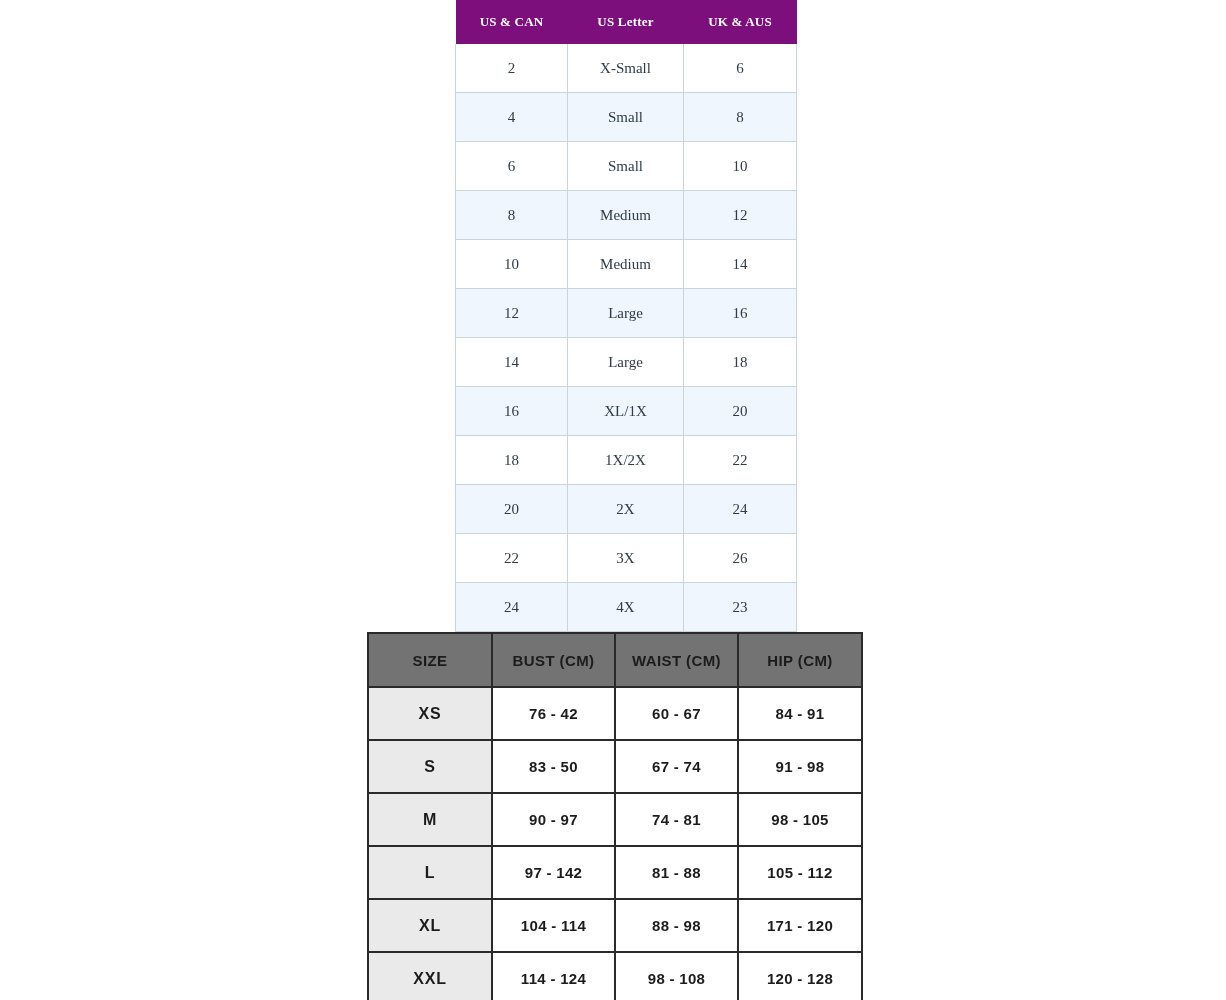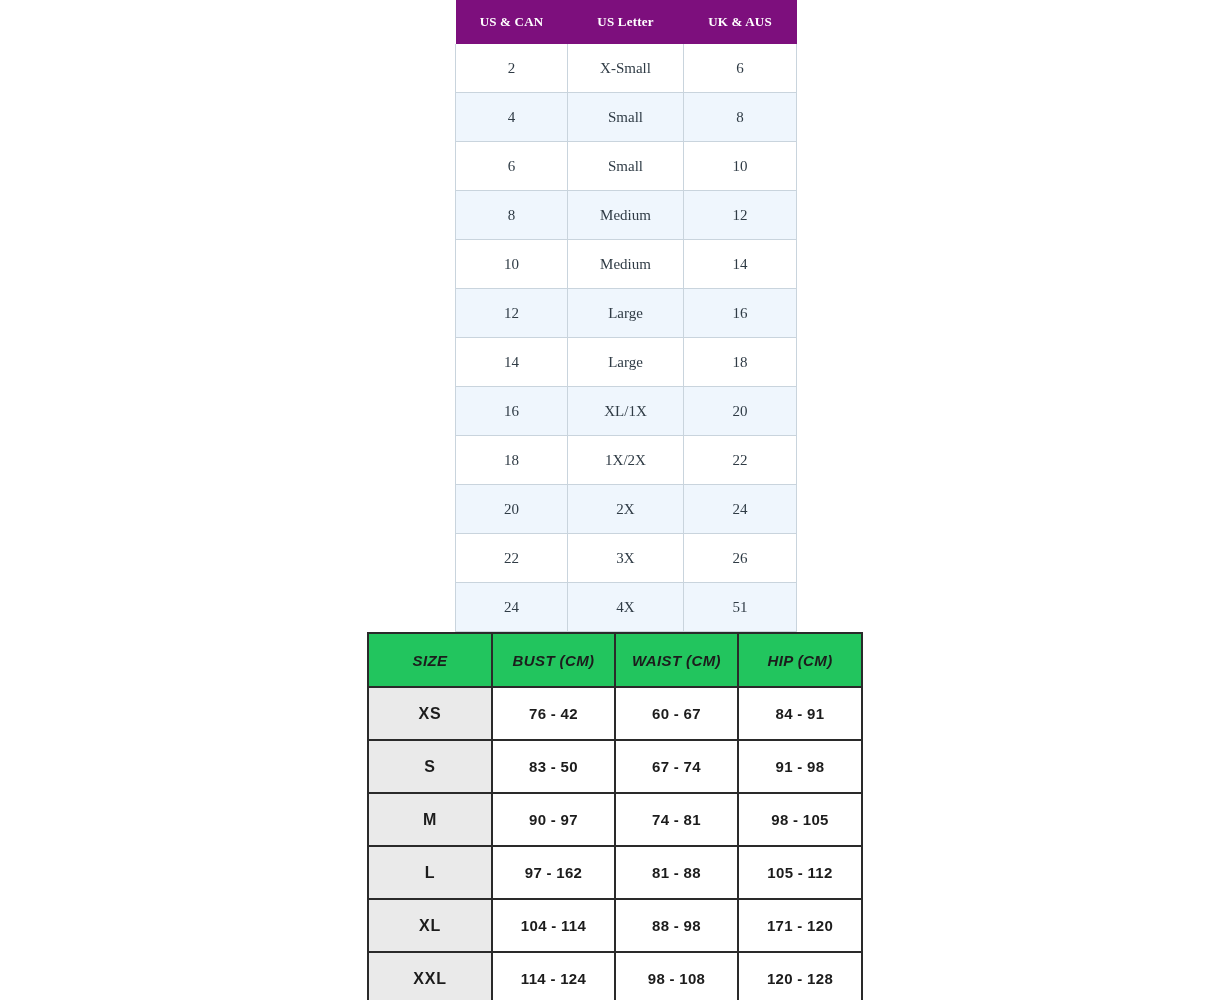--- a/index.html
+++ b/index.html
@@ -78,25 +78,24 @@
   #body-measurement-table td {
     border: 2px solid #2a2a2a;
     padding: 0;
     text-align: center;
     vertical-align: middle;
     font-family: "Liberation Sans", sans-serif;
     font-weight: bold;
     color: #1c1c1c;
   }
   #body-measurement-table thead th {
-    background: #22c55e;
+    background: #737373;
     height: 52px;
     font-size: 15px;
     letter-spacing: .4px;
-    font-style: italic;
   }
   #body-measurement-table tbody td {
     height: 51px;
     font-size: 15px;
     background: #ffffff;
     letter-spacing: .3px;
   }
   #body-measurement-table tbody td.size-cell {
     background: #eaeaea;
     font-size: 16px;
@@ -171,21 +170,21 @@
       <td>24</td>
     </tr>
     <tr class="odd">
       <td>22</td>
       <td>3X</td>
       <td>26</td>
     </tr>
     <tr class="even">
       <td>24</td>
       <td>4X</td>
-      <td>51</td>
+      <td>23</td>
     </tr>
   </tbody>
 </table>
 
 <table id="body-measurement-table">
   <colgroup>
     <col class="m1">
       <col class="m2">
       <col class="m3">
       <col class="m4">
@@ -212,21 +211,21 @@
       <td>91 - 98</td>
     </tr>
     <tr>
       <td class="size-cell">M</td>
       <td>90 - 97</td>
       <td>74 - 81</td>
       <td>98 - 105</td>
     </tr>
     <tr>
       <td class="size-cell">L</td>
-      <td>97 - 162</td>
+      <td>97 - 142</td>
       <td>81 - 88</td>
       <td>105 - 112</td>
     </tr>
     <tr>
       <td class="size-cell">XL</td>
       <td>104 - 114</td>
       <td>88 - 98</td>
       <td>171 - 120</td>
     </tr>
     <tr>

